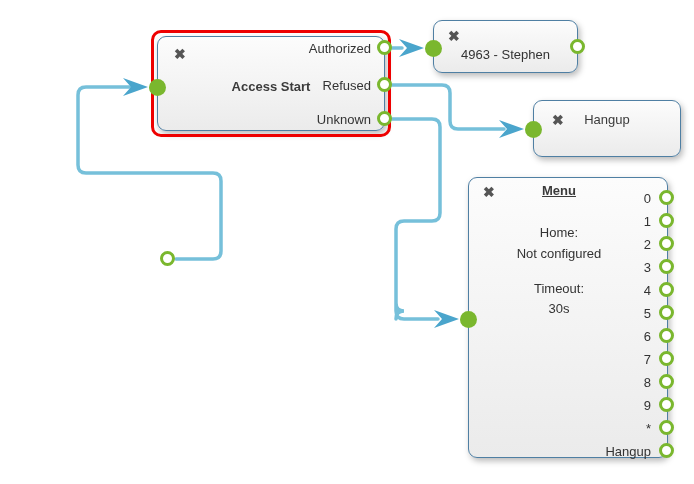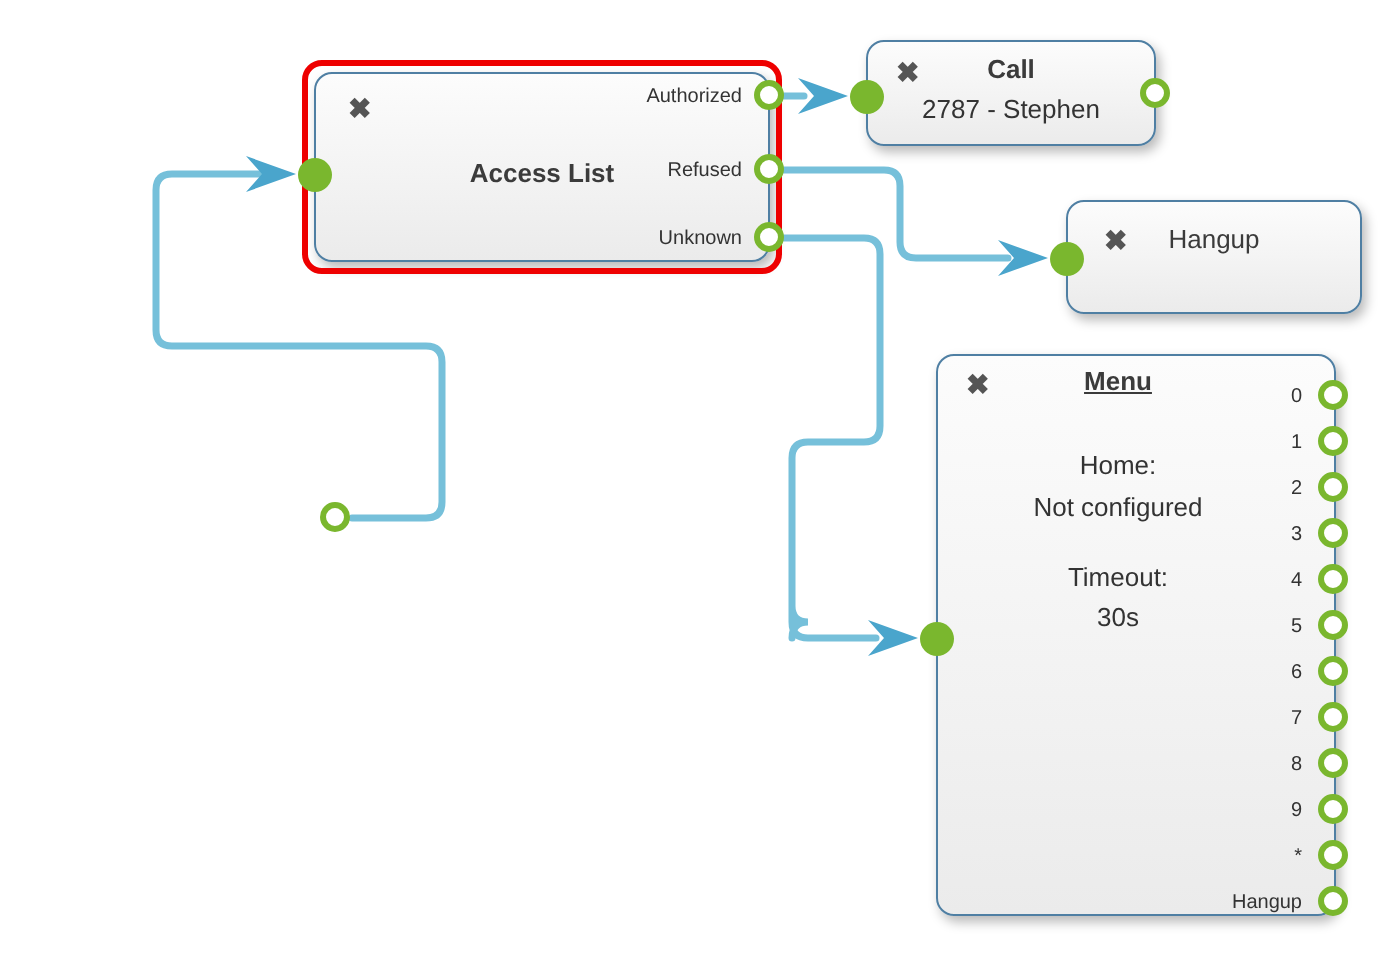--- a/index.html
+++ b/index.html
@@ -24,21 +24,21 @@
   }
   .node-sub{
     position:absolute;left:0;width:100%;text-align:center;
     font-size:13px;color:var(--text);height:16px;line-height:16px;white-space:nowrap;
   }
   .close{
     position:absolute;font-size:14px;font-weight:bold;color:#555;
     height:16px;line-height:16px;cursor:pointer;
   }
   .port-label{
-    position:absolute;font-size:10px;color:var(--text);
+    position:absolute;font-size:13px;color:var(--text);
     height:16px;line-height:16px;white-space:nowrap;
   }
   .body-line{position:absolute;text-align:center;font-size:13px;color:var(--text);height:16px;line-height:16px;}
   
   .selection{
     position:absolute;left:151px;top:30px;width:240px;height:107px;
     border:3px solid var(--selection);border-radius:10px;box-sizing:border-box;
     z-index:2;pointer-events:none;
   }
   
@@ -63,30 +63,29 @@
     <path class="wire" d="M 392 85 L 442 85 Q 450 85 450 93 L 450 121 Q 450 129 458 129 L 504 129"></path>
     <polygon class="arrow" points="524,129 499,120 507,129 499,138"></polygon>
     <path class="wire" d="M 392 119 L 432 119 Q 440 119 440 127 L 440 213 Q 440 221 432 221 L 404 221 Q 396 221 396 229 L 396 303 Q 396 311 404 311 L 404 311 Q 396 311 396 311 M 396 303 Q 396 311 404 311 Q 396 311 396 319 M 396 303 L 396 311 Q 396 319 404 319 L 438 319"></path>
     <polygon class="arrow" points="459,319 434,310 442,319 434,328"></polygon>
   </svg>
 
   <div class="selection"></div>
 
   <div class="node" style="left:157px;top:36px;width:228px;height:95px;">
     <span class="close" style="left:16px;top:9px;">✖</span>
-    <div class="node-title" style="top:42px;">Access List</div>
+    <div class="node-title" style="top:42px;">Access Start</div>
     <div class="port-label" style="right:13px;top:4px;">Authorized</div>
     <div class="port-label" style="right:13px;top:41px;">Refused</div>
     <div class="port-label" style="right:13px;top:75px;">Unknown</div>
   </div>
 
   <div class="node" style="left:433px;top:20px;width:145px;height:53px;">
     <span class="close" style="left:14px;top:7px;">✖</span>
-    <div class="node-title" style="top:6px;">Call</div>
-    <div class="node-sub" style="top:26px;">2787 - Stephen</div>
+    <div class="node-sub" style="top:26px;">4963 - Stephen</div>
   </div>
 
   <div class="node" style="left:533px;top:100px;width:148px;height:57px;">
     <span class="close" style="left:18px;top:11px;">✖</span>
     <div class="node-title" style="top:11px;font-weight:normal;">Hangup</div>
   </div>
 
   <div class="node" style="left:468px;top:177px;width:200px;height:281px;">
     <span class="close" style="left:14px;top:6px;">✖</span>
     <div class="node-title" style="left:0;width:180px;top:5px;text-decoration:underline;">Menu</div>

